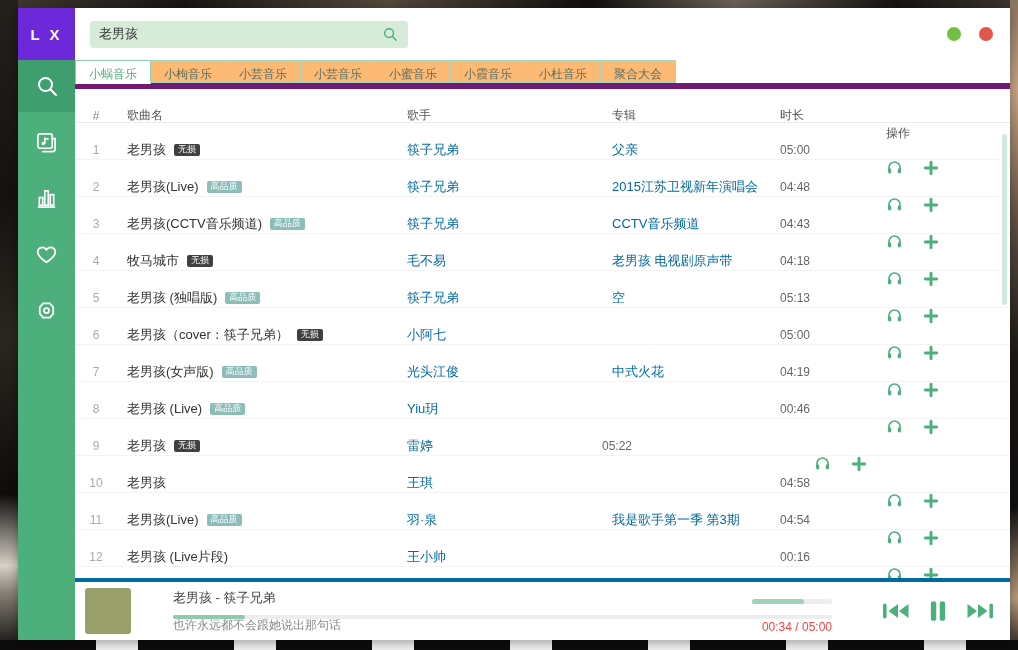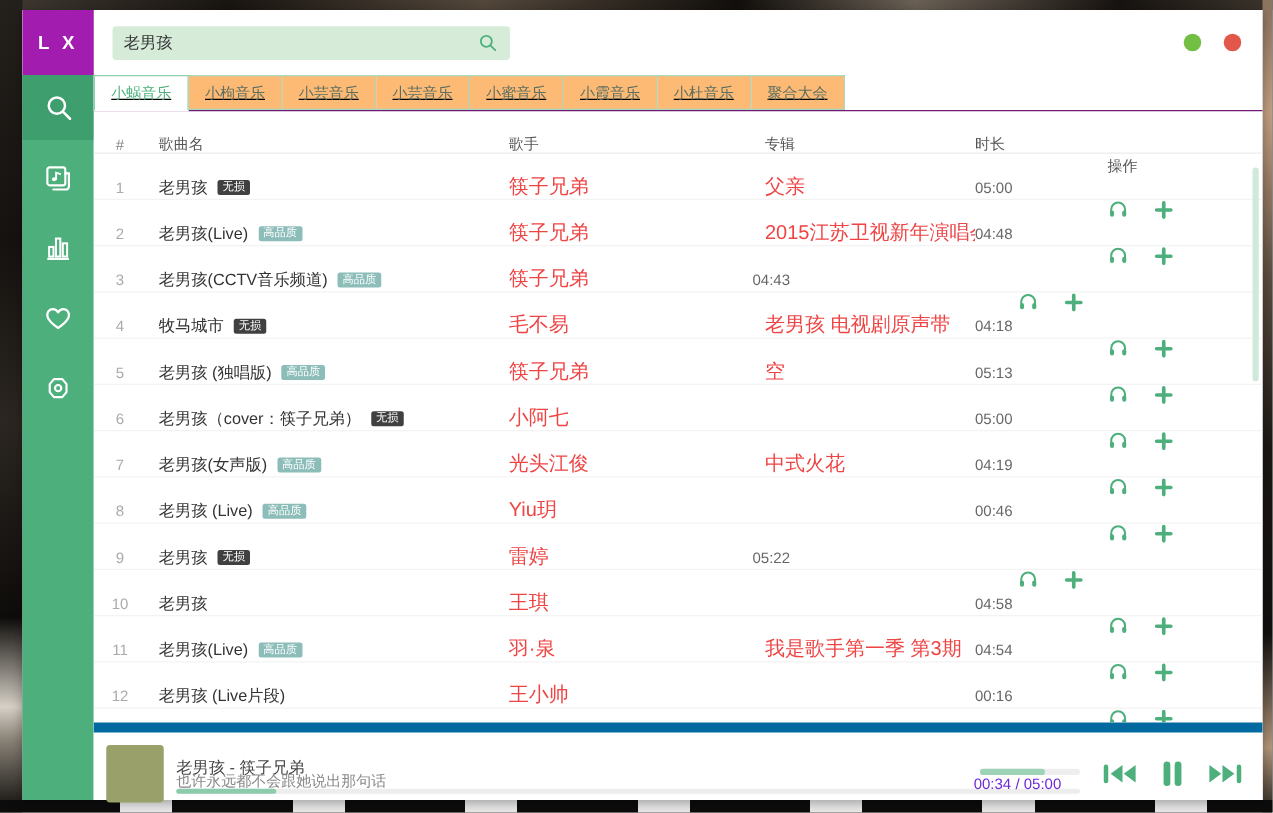--- a/index.html
+++ b/index.html
@@ -15,89 +15,89 @@
     background:linear-gradient(180deg,#8a7460,#c7a284 14%,#5e4f41 34%,#1c1815 55%,#121010 78%,#b79a7d 92%,#2a241f); }
   .bg-bottom { position:absolute; left:0; top:640px; width:1018px; height:10px;
     background:repeating-linear-gradient(90deg,#0c0c0c 0 96px,#ededed 96px 138px); }
 
   
   .app { position:absolute; left:18px; top:8px; width:992px; height:632px; background:#fff;
     display:flex; flex-direction:column; box-shadow:0 2px 10px rgba(0,0,0,.35); }
 
   
   .header { height:52px; display:flex; align-items:stretch; background:#fff; flex:0 0 auto; }
-  .logo { width:57px; background:#a21caf; color:#fff; font-size:15px; font-weight:bold;
+  .logo { width:57px; background:#6d28d9; color:#fff; font-size:15px; font-weight:bold;
     letter-spacing:3px; display:flex; align-items:center; justify-content:center; }
   .search-area { flex:1; display:flex; align-items:center; -webkit-app-region:drag; }
   .search-box { margin-left:15px; width:318px; height:27px; background:#d6ecd9; border-radius:3px;
     display:flex; align-items:center; padding:0 9px; font-size:13px; color:#333; }
   .search-box .q { flex:1; }
   .win-controls { display:flex; align-items:center; gap:18px; padding-right:17px; }
   .dot { width:14px; height:14px; border-radius:50%; display:inline-block; cursor:pointer; }
 
   
   .body-row { flex:1; display:flex; min-height:0; }
   .sidebar { width:57px; background:#4daf7c; display:flex; flex-direction:column; flex:0 0 auto; }
   .side-item { height:52px; display:flex; align-items:center; justify-content:center; cursor:pointer; }
   .side-item.active { background:#3f9e6e; }
   .side-item + .side-item { margin-top:4px; }
   .side-item svg { display:block; }
 
   .main { flex:1; display:flex; flex-direction:column; position:relative; min-width:0; background:#fff; }
 
   
-  .tabs { height:29px; display:flex; flex:0 0 auto; border-bottom:1px solid #701a75;text-decoration:underline; }
+  .tabs { height:29px; display:flex; flex:0 0 auto; border-bottom:6px solid #701a75; }
   .tab { padding:0 13px; line-height:27px; font-size:12px; color:#5b6e62; background:#fdba74;
     border:1px solid #a8d8bd; border-left:none; cursor:pointer; white-space:nowrap; }
   .tab:first-child { border-left:1px solid #a8d8bd; }
   .tab.active { background:#fff; color:#4daf7c; border-color:#8fcfae; position:relative; margin-bottom:-1px;
     border-bottom:1px solid #fff; }
 
   
   .grid-row { display:grid; grid-template-columns:42px 280px 205px 178px 72px 103px; align-items:center; }
   .thead { height:34px; flex:0 0 auto; border-bottom:1px solid #ececec; color:#555; font-size:12px; }
   .thead .c-num { text-align:center; color:#888; }
   .c-name { padding-left:10px; }
   .c-artist,.c-album { padding-left:10px; }
   .c-dur { text-align:left; padding-right:6px; }
   .c-act { padding-left:34px;margin-top:36px; }
   .rows { flex:1; min-height:0; overflow:hidden; }
   .row { height:37px; border-bottom:1px solid #f3f3f3; cursor:default; }
   .row .c-num { text-align:center; color:#aaa; font-size:12px; }
   .row .c-name { font-size:13px; color:#333; display:flex; align-items:center; white-space:nowrap; overflow:hidden; }
-  .row .c-artist,.row .c-album { font-size:16px; color:#ef4444; white-space:nowrap; overflow:hidden; }
+  .row .c-artist,.row .c-album { font-size:13px; color:#0369a1; white-space:nowrap; overflow:hidden; }
   .row .c-dur { font-size:12px; color:#666; }
   .row .c-act { display:flex; align-items:center; gap:20px; }
   .badge { font-size:9px; color:#fff; border-radius:2px; padding:1.5px 4px; margin-left:8px; flex:0 0 auto; line-height:1; }
   .badge.lossless { background:#404040; }
   .badge.hq { background:#8cbdb9; }
   .act-btn { cursor:pointer; display:flex; }
 
   .scroll-thumb { position:absolute; right:3px; top:74px; width:5px; height:171px;
     background:#cfe9db; border-radius:3px; }
 
   
-  .player { height:62px; flex:0 0 auto; border-top:8px solid #0369a1; background:#fff;
-    display:flex; align-items:center; padding:12px 14px 0 10px; }
+  .player { height:62px; flex:0 0 auto; border-top:4px solid #0369a1; background:#fff;
+    display:flex; align-items:center; padding:0 14px 0 10px;gap:32px; }
   .album { width:46px; height:46px; border-radius:3px; flex:0 0 auto; margin-right:10px; cursor:pointer;
     background:
       linear-gradient(135deg,#c2a878,#8f7d4f) left top,
       linear-gradient(160deg,#6d7245,#3c4028) right top,
       linear-gradient(180deg,#ded5bd,#a1real) left bottom,
       linear-gradient(200deg,#43382e,#23439a) right bottom;
     background-color:#9aa06a;
     background-size:50% 50%; background-repeat:no-repeat; }
   .p-center { flex:1; position:relative; height:100%; min-width:0; }
   .p-title { position:absolute; left:0; top:7px; font-size:13px; color:#444; white-space:nowrap; }
   .p-progress { position:absolute; left:0; right:0; top:33px; height:4px; background:#ededed; border-radius:2px; cursor:pointer; }
   .p-progress .fill { height:100%; background:#8cccaa; border-radius:2px; }
   .p-lyric { position:absolute; left:0; bottom:6px; font-size:12px; color:#888; white-space:nowrap; }
   .p-vol { position:absolute; right:0; top:17px; width:80px; height:5px; background:#eee; border-radius:2.5px; cursor:pointer; }
   .p-vol .fill { height:100%; background:#9ed3b7; border-radius:2.5px; }
-  .p-time { position:absolute; right:15px; bottom:6px; font-size:12px; color:#6d28d9; }
+  .p-time { position:absolute; right:0; bottom:6px; font-size:12px; color:#ef4444; }
   .p-controls { display:flex; align-items:center; gap:13px; margin-left:16px; flex:0 0 auto; }
   .p-controls .ctl { cursor:pointer; display:flex; }
 </style>
 </head>
 <body>
 
 <div class="bg-top"></div>
 <div class="bg-left"></div>
 <div class="bg-right"></div>
 <div class="bg-bottom"></div>
@@ -230,20 +230,21 @@
     </div>
   </div>
 
   <div class="row grid-row">
     <div class="c-num">3</div>
     <div class="c-name">
               <span class="nm">老男孩(CCTV音乐频道)</span>
               <span class="badge hq">高品质</span>
             </div>
     <div class="c-artist">筷子兄弟</div>
+    <div class="c-album">CCTV音乐频道</div>
     <div class="c-dur">04:43</div>
     <div class="c-act">
       <span class="act-btn">
         <svg width="17" height="17" viewBox="0 0 24 24">
           <path d="M4.2 15 v-3 a7.8 7.8 0 0 1 15.6 0 v3" fill="none" stroke="#4daf7c" stroke-width="2.3"></path>
           <rect x="2.8" y="13.2" width="4.6" height="7.2" rx="2.3" fill="#4daf7c"></rect>
           <rect x="16.6" y="13.2" width="4.6" height="7.2" rx="2.3" fill="#4daf7c"></rect>
         </svg>
       </span>
       <span class="act-btn">

